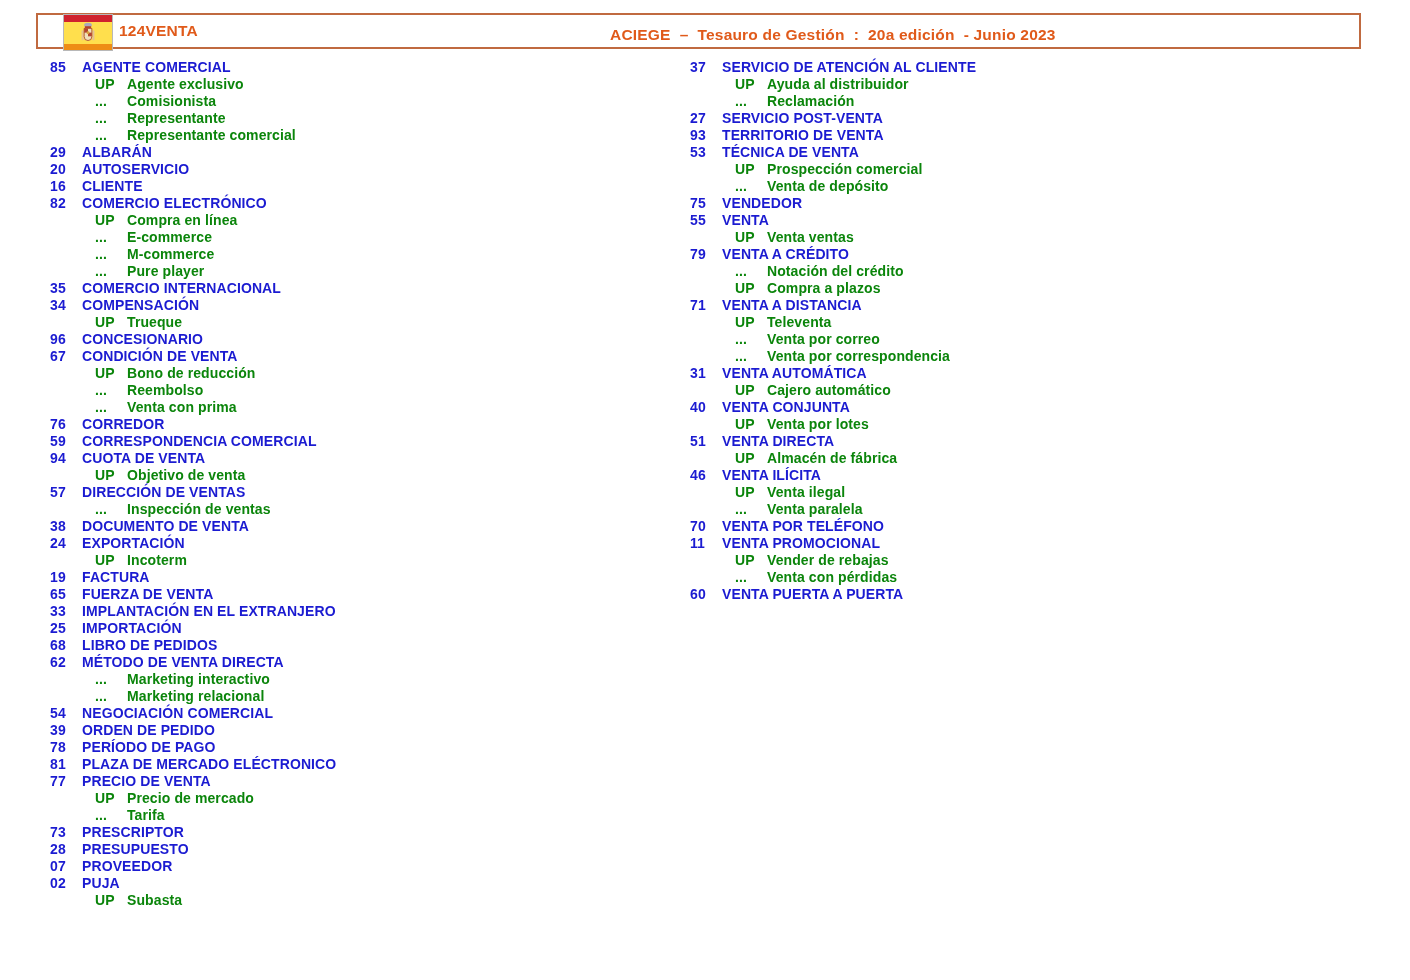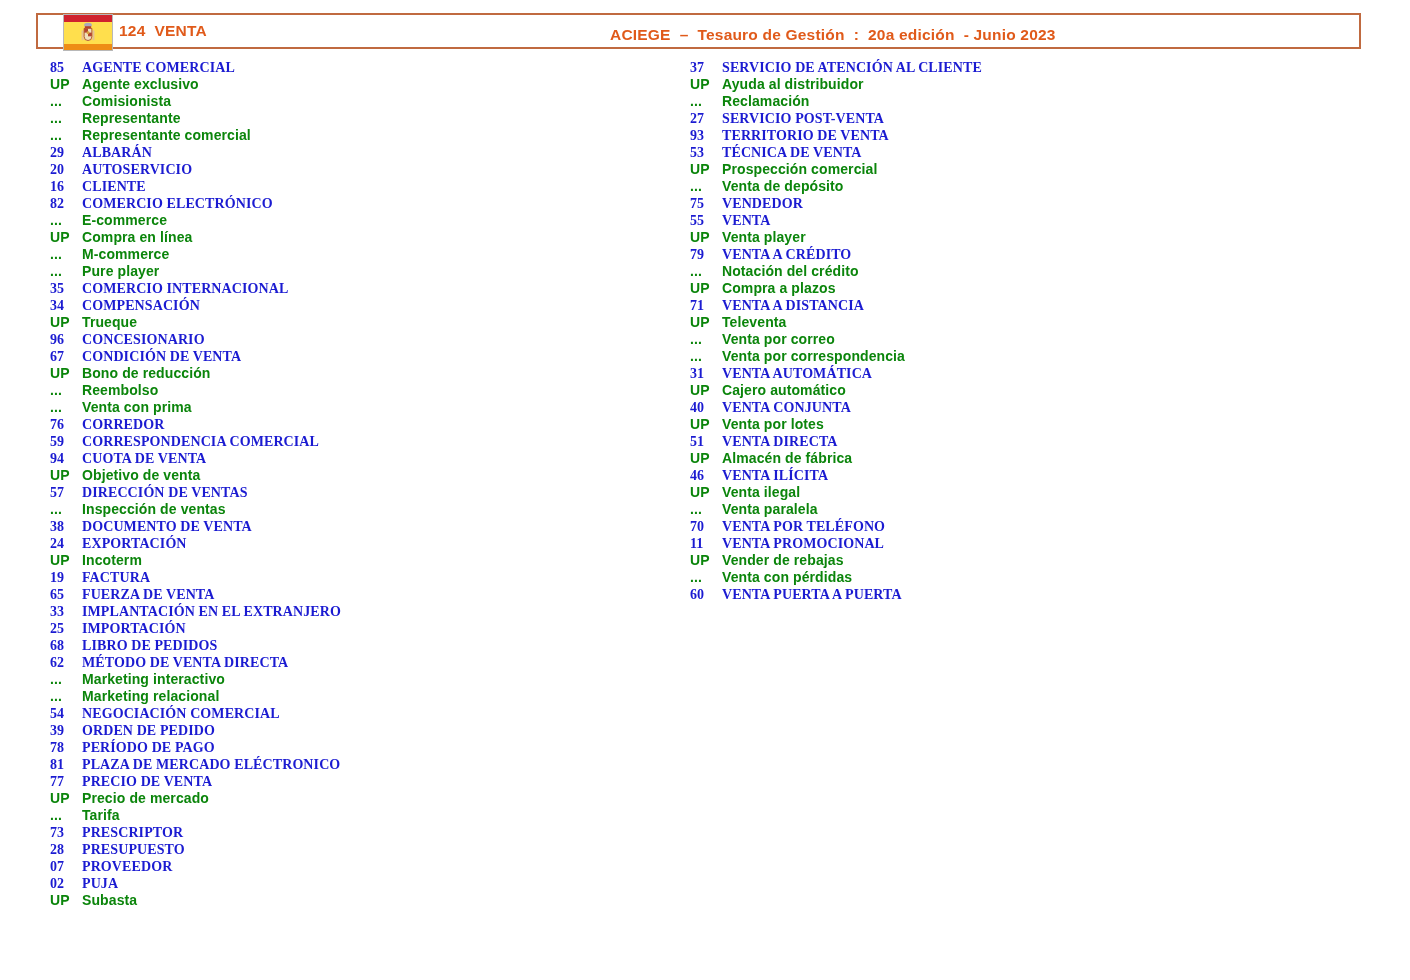--- a/index.html
+++ b/index.html
@@ -15,35 +15,35 @@
   }
   .flag{
     position:absolute;left:25px;top:-1px;width:50px;height:37px;
     border:1px solid #b8b8b8;box-sizing:border-box;
     display:flex;flex-direction:column;
   }
   .flag .band-top{height:7px;background:var(--flag-red,#d0222e);}
   .flag .band-mid{flex:1;background:var(--flag-yellow,#ffdf4d);display:flex;align-items:center;justify-content:center;}
   .flag .band-bot{height:7px;background:var(--flag-orange,#ee8d15);}
   .doc-title{
-    position:absolute;left:81px;top:0;height:32px;display:flex;align-items:center;gap:9px;
+    position:absolute;left:81px;top:0;height:32px;display:flex;align-items:center;
     color:var(--accent,#e05a1a);font-size:15.5px;letter-spacing:.2px;
   }
   .edition-title{
     position:absolute;left:572px;top:0;height:40px;display:flex;align-items:center;
     color:var(--accent,#e05a1a);font-size:15.5px;letter-spacing:.2px;white-space:pre;
   }
   
   .term-col{position:absolute;top:59px;font-size:14px;line-height:17px;letter-spacing:.1px;}
   .term-col.left{left:50px;width:640px;}
   .term-col.right{left:690px;width:660px;}
-  .term-row{white-space:nowrap;font-family:Liberation Serif, serif;}
+  .term-row{white-space:nowrap;}
   .term-row .num{display:inline-block;width:32px;color:var(--term-blue,#1b1bd1);}
   .term-row .term{color:var(--term-blue,#1b1bd1);}
-  .sub-row{white-space:nowrap;}
+  .sub-row{margin-left:45px;white-space:nowrap;}
   .sub-row .pfx{display:inline-block;width:32px;color:var(--sub-green,#0b850b);}
   .sub-row .sub{color:var(--sub-green,#0b850b);}
 </style>
 </head>
 <body style="--accent: #e05a1a; --border-color: #c06a40; --term-blue: #1b1bd1; --sub-green: #0b850b; --flag-red: #d0222e; --flag-yellow: #ffdf4d; --flag-orange: #ee8d15;">
 
 <div class="header-bar">
   <div class="flag">
     <div class="band-top"></div>
     <div class="band-mid">
@@ -70,22 +70,22 @@
 <div class="term-col left" id="col-left">
     <div class="term-row"><span class="num">85</span><span class="term">AGENTE COMERCIAL</span></div>
     <div class="sub-row"><span class="pfx">UP</span><span class="sub">Agente exclusivo</span></div>
     <div class="sub-row"><span class="pfx">...</span><span class="sub">Comisionista</span></div>
     <div class="sub-row"><span class="pfx">...</span><span class="sub">Representante</span></div>
     <div class="sub-row"><span class="pfx">...</span><span class="sub">Representante comercial</span></div>
     <div class="term-row"><span class="num">29</span><span class="term">ALBARÁN</span></div>
     <div class="term-row"><span class="num">20</span><span class="term">AUTOSERVICIO</span></div>
     <div class="term-row"><span class="num">16</span><span class="term">CLIENTE</span></div>
     <div class="term-row"><span class="num">82</span><span class="term">COMERCIO ELECTRÓNICO</span></div>
+    <div class="sub-row"><span class="pfx">UP</span><span class="sub">Compra en línea</span></div>
     <div class="sub-row"><span class="pfx">...</span><span class="sub">E-commerce</span></div>
-    <div class="sub-row"><span class="pfx">UP</span><span class="sub">Compra en línea</span></div>
     <div class="sub-row"><span class="pfx">...</span><span class="sub">M-commerce</span></div>
     <div class="sub-row"><span class="pfx">...</span><span class="sub">Pure player</span></div>
     <div class="term-row"><span class="num">35</span><span class="term">COMERCIO INTERNACIONAL</span></div>
     <div class="term-row"><span class="num">34</span><span class="term">COMPENSACIÓN</span></div>
     <div class="sub-row"><span class="pfx">UP</span><span class="sub">Trueque</span></div>
     <div class="term-row"><span class="num">96</span><span class="term">CONCESIONARIO</span></div>
     <div class="term-row"><span class="num">67</span><span class="term">CONDICIÓN DE VENTA</span></div>
     <div class="sub-row"><span class="pfx">UP</span><span class="sub">Bono de reducción</span></div>
     <div class="sub-row"><span class="pfx">...</span><span class="sub">Reembolso</span></div>
     <div class="sub-row"><span class="pfx">...</span><span class="sub">Venta con prima</span></div>
@@ -123,21 +123,21 @@
     <div class="term-row"><span class="num">37</span><span class="term">SERVICIO DE ATENCIÓN AL CLIENTE</span></div>
     <div class="sub-row"><span class="pfx">UP</span><span class="sub">Ayuda al distribuidor</span></div>
     <div class="sub-row"><span class="pfx">...</span><span class="sub">Reclamación</span></div>
     <div class="term-row"><span class="num">27</span><span class="term">SERVICIO POST-VENTA</span></div>
     <div class="term-row"><span class="num">93</span><span class="term">TERRITORIO DE VENTA</span></div>
     <div class="term-row"><span class="num">53</span><span class="term">TÉCNICA DE VENTA</span></div>
     <div class="sub-row"><span class="pfx">UP</span><span class="sub">Prospección comercial</span></div>
     <div class="sub-row"><span class="pfx">...</span><span class="sub">Venta de depósito</span></div>
     <div class="term-row"><span class="num">75</span><span class="term">VENDEDOR</span></div>
     <div class="term-row"><span class="num">55</span><span class="term">VENTA</span></div>
-    <div class="sub-row"><span class="pfx">UP</span><span class="sub">Venta player</span></div>
+    <div class="sub-row"><span class="pfx">UP</span><span class="sub">Venta ventas</span></div>
     <div class="term-row"><span class="num">79</span><span class="term">VENTA A CRÉDITO</span></div>
     <div class="sub-row"><span class="pfx">...</span><span class="sub">Notación del crédito</span></div>
     <div class="sub-row"><span class="pfx">UP</span><span class="sub">Compra a plazos</span></div>
     <div class="term-row"><span class="num">71</span><span class="term">VENTA A DISTANCIA</span></div>
     <div class="sub-row"><span class="pfx">UP</span><span class="sub">Televenta</span></div>
     <div class="sub-row"><span class="pfx">...</span><span class="sub">Venta por correo</span></div>
     <div class="sub-row"><span class="pfx">...</span><span class="sub">Venta por correspondencia</span></div>
     <div class="term-row"><span class="num">31</span><span class="term">VENTA AUTOMÁTICA</span></div>
     <div class="sub-row"><span class="pfx">UP</span><span class="sub">Cajero automático</span></div>
     <div class="term-row"><span class="num">40</span><span class="term">VENTA CONJUNTA</span></div>

